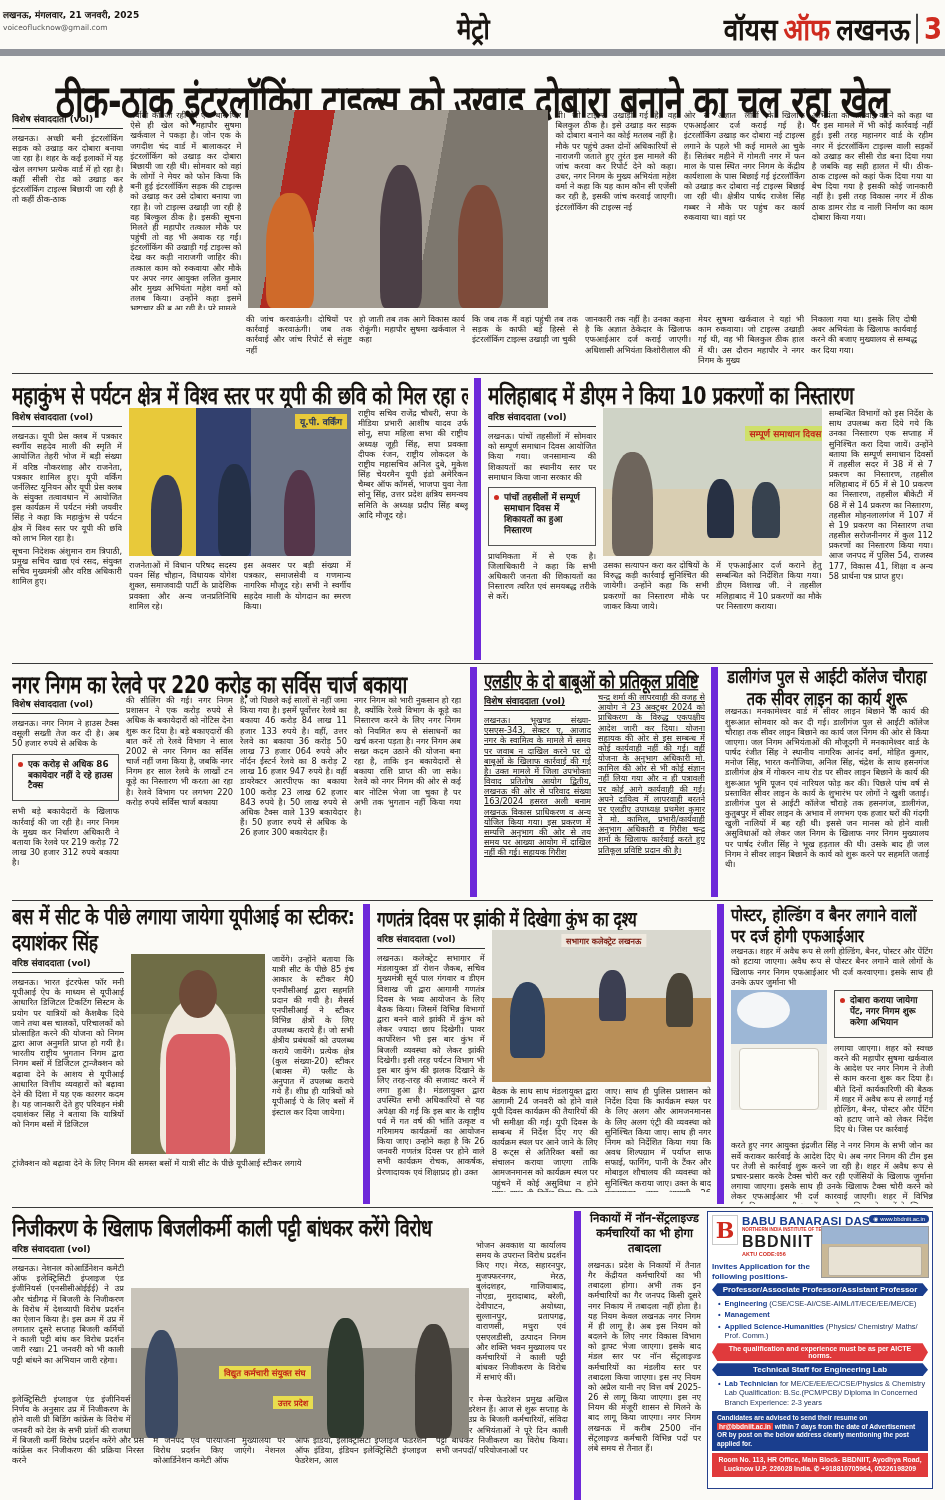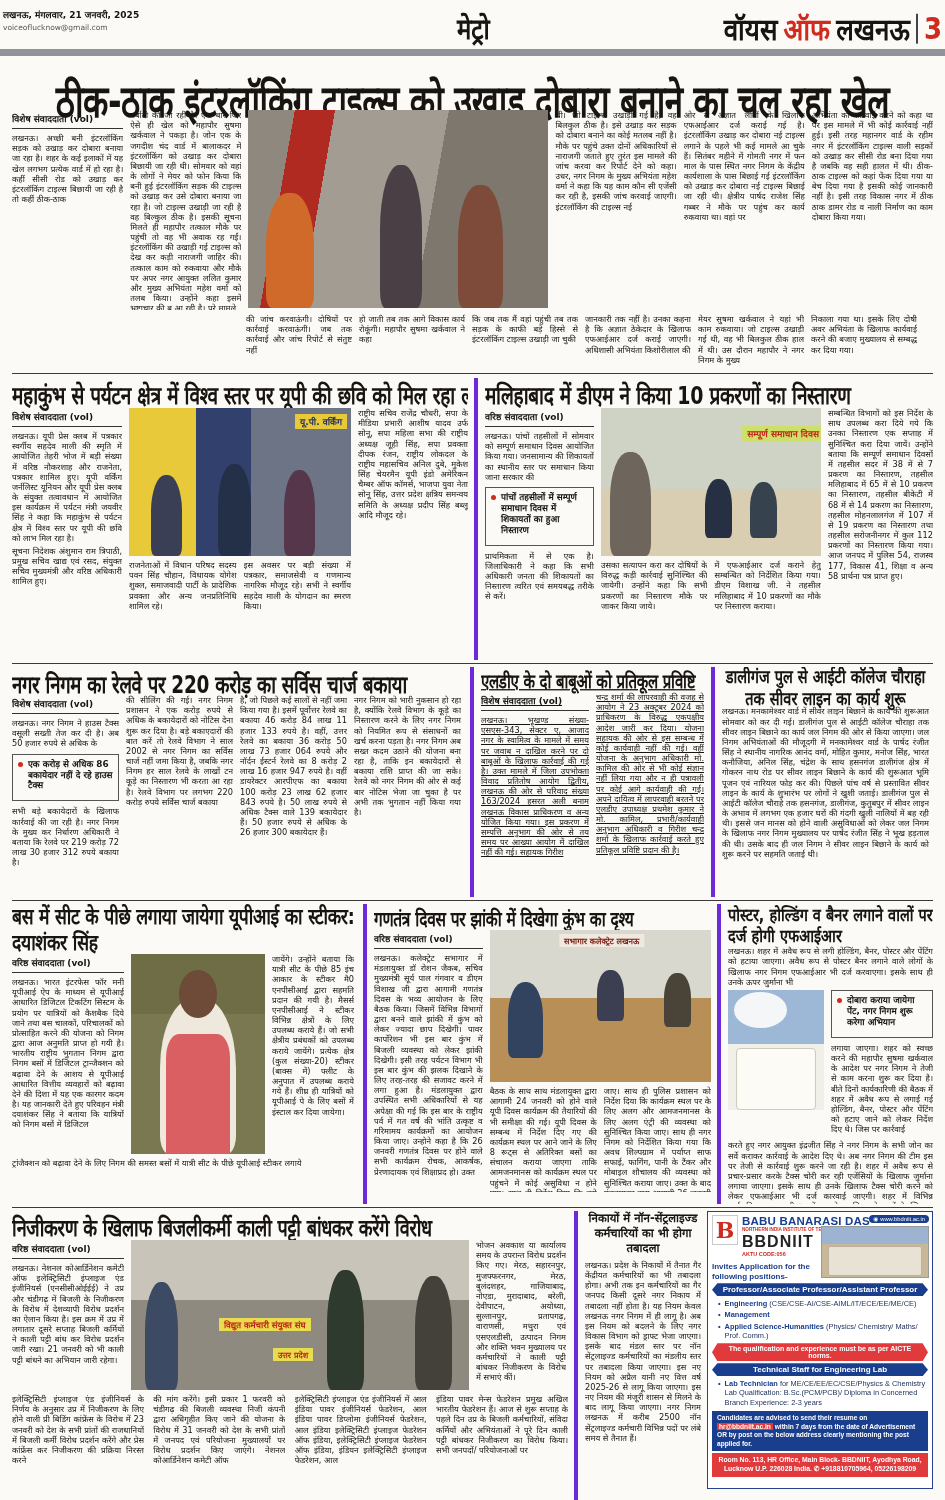--- a/index.html
+++ b/index.html
@@ -25,33 +25,33 @@
         transform:scaleY(1.35); transform-origin:center top; padding-top:10px; height:52px; letter-spacing:-0.5px; }
   .hl  { font-weight:bold; letter-spacing:-0.3px; transform:scaleY(1.3); transform-origin:left top; white-space:nowrap; overflow:hidden; }
   .byline { font-size:9px; font-weight:bold; border-bottom:1.5px solid #333; padding:2px 0 3px; margin-bottom:4px; }
   .bt p, p.para { font-size:8.2px; line-height:1.24; text-align:justify; margin-bottom:3px; }
   .cols { display:flex; gap:7px; }
   .col { overflow:hidden; }
   .hl-box { border:1.5px solid #555; padding:4px 5px; margin:5px 0; }
   p.bullet-item { position:relative; padding-left:10px; font-weight:bold; font-size:8.8px; line-height:1.25; text-align:left; margin-bottom:5px; }
   p.bullet-item::before { content:""; position:absolute; left:0; top:3px; width:5px; height:5px; border-radius:50%; background:#cf2b1f; }
   .rule { height:1px; background:#3a3a3a; margin:3px 12px; }
-  .vline { border-left:4px solid #6d28d9; padding-left:7px; }
+  .vline { border-left:7px solid #6d28d9; padding-left:7px; }
 
   
   .photo { position:relative; overflow:hidden; background:#a9a59d; flex-shrink:0; }
   .photo .fig { position:absolute; border-radius:45% 45% 12% 12%; }
   .ph-banner { position:absolute; background:#f2df39; color:#c22517; font-weight:bold; font-size:9px; padding:1px 5px; white-space:nowrap; }
   .ph-tiles { background:linear-gradient(100deg,#8f887e 0 14%,#b02a22 14% 26%,#a39c92 26% 60%,#7d776e 60% 100%); }
   .ph-press { background:linear-gradient(90deg,#e8c93a 0 30%,#32406e 30% 55%,#6c7486 55% 100%); }
   .ph-meet  { background:linear-gradient(180deg,#cfd3c6 0 55%,#d9ceb2 55% 100%); }
   .ph-man   { background:linear-gradient(180deg,#6f6d46 0 30%,#7a7850 30% 100%); }
   .ph-hall  { background:linear-gradient(180deg,#d9d8cf 0 45%,#b98f58 45% 100%); }
   .ph-bldg  { background:linear-gradient(180deg,#9db7d6 0 45%,#f0efe8 45% 100%); }
-  .ph-protest { background:linear-gradient(180deg,#c9c4ba 0 40%,#8e8a80 40% 100%); }
+  .ph-protest { background:linear-gradient(180deg,#c9c4ba 0 40%,#8e8a80 40% 100%);margin-top:48px; }
   .ph-campus { background:linear-gradient(180deg,#9cb4d2 0 35%,#c9b897 35% 100%); }
 
   
   .a1-content { display:flex; gap:7px; height:200px; margin-top:2px; }
   .a1-c1,.a1-c2 { width:112px; overflow:hidden; }
   .a1-photo { width:300px; height:198px; }
   .a1-c3,.a1-c4,.a1-c5 { width:122px; overflow:hidden; }
   .a1-strip { display:flex; gap:7px; margin:4px 0 0 234px; height:56px; overflow:hidden; }
   .a1-strip .col { width:106px; }
 

